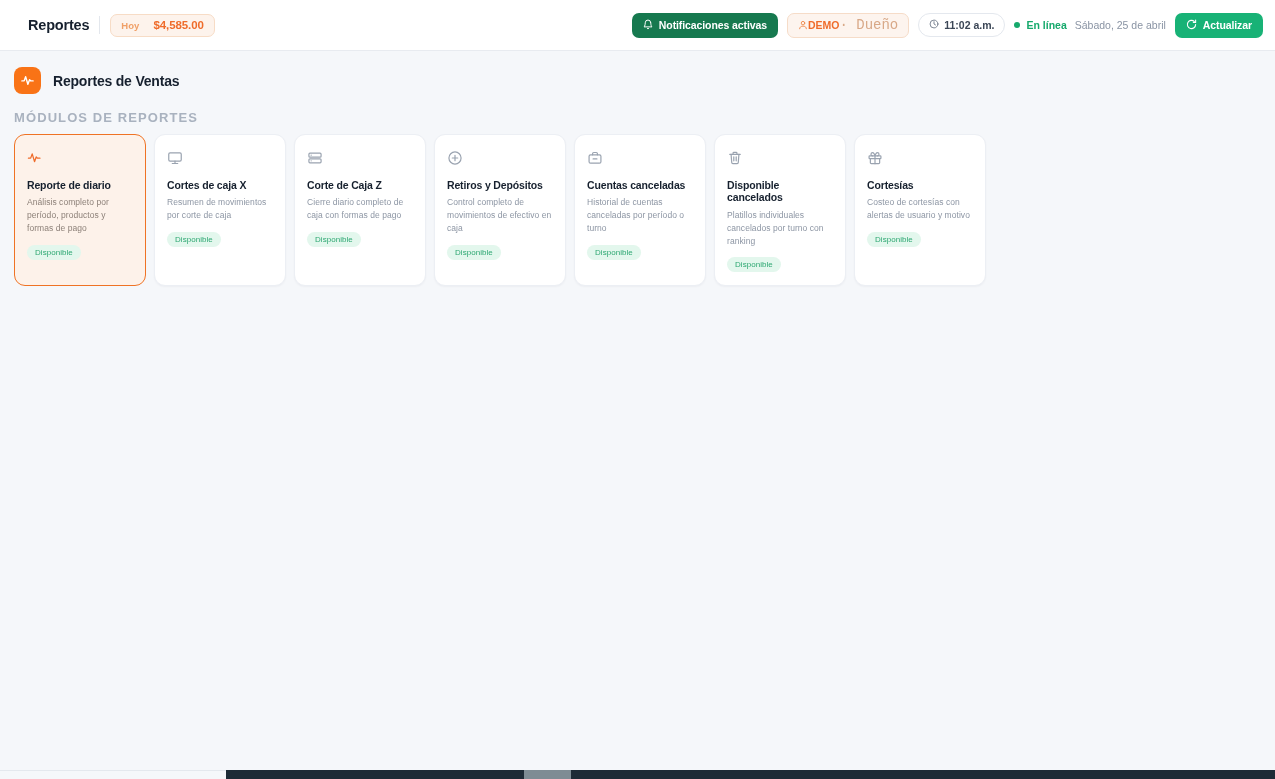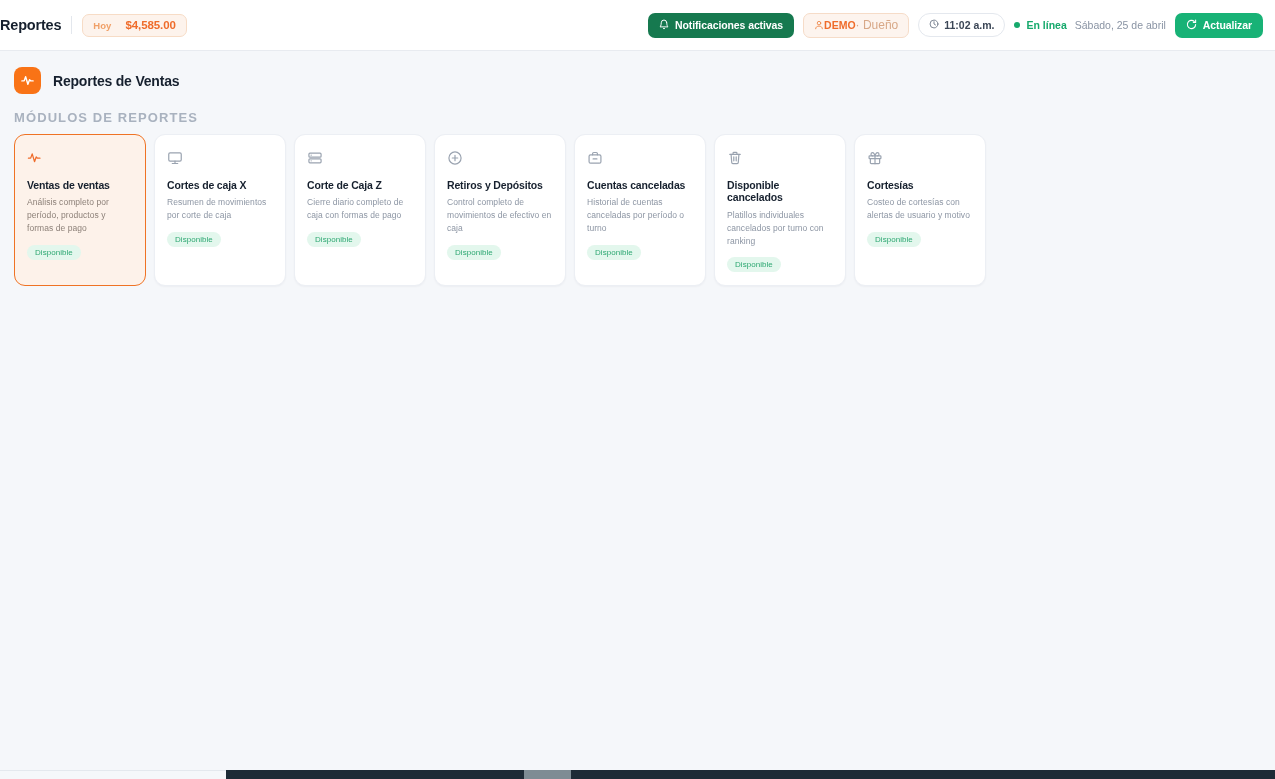--- a/index.html
+++ b/index.html
@@ -17,21 +17,21 @@
     -webkit-font-smoothing: antialiased;
   }
 
   
   .topbar {
     height: 51px;
     background: #ffffff;
     border-bottom: 1px solid #e8ebf0;
     display: flex;
     align-items: center;
-    padding: 0 12px 0 0;
+    padding: 0 12px 0 28px;
     position: relative;
   }
 
   .topbar-left {
     display: flex;
     align-items: center;
     gap: 10px;
   }
 
   .brand-title {
@@ -102,22 +102,23 @@
     border-radius: 7px;
     height: 25px;
     padding: 0 10px;
   }
   .chip-user .uname {
     font-size: 10.5px;
     color: #ef6c2b;
     font-weight: bold;
   }
   .chip-user .urole {
-    font-size: 12px;
+    font-size: 14px;
     color: #d8a887;
+    font-family: Liberation Mono, monospace;
   }
 
   .chip-clock {
     display: inline-flex;
     align-items: center;
     gap: 5px;
     background: #ffffff;
     border: 1px solid #e4e8ee;
     border-radius: 13px;
     height: 24px;
@@ -376,21 +377,21 @@
   <div class="section-label">MÓDULOS DE REPORTES</div>
 
   <div class="cards">
 
     <div class="card selected">
       <span class="card-icon">
         <svg width="16" height="16" viewBox="0 0 20 20" fill="none" stroke="currentColor" stroke-width="1.6" stroke-linecap="round" stroke-linejoin="round">
           <path d="M1.8 10.2h2.8l1.9-5.4 2.9 9.8 2.1-5.9 1.6 1.5h3.1"></path>
         </svg>
       </span>
-      <div class="card-title">Ventas de ventas</div>
+      <div class="card-title">Reporte de diario</div>
       <div class="card-desc">Análisis completo por período, productos y formas de pago</div>
       <span class="badge">Disponible</span>
     </div>
 
     <div class="card">
       <span class="card-icon">
         <svg width="16" height="16" viewBox="0 0 20 20" fill="none" stroke="currentColor" stroke-width="1.5" stroke-linecap="round" stroke-linejoin="round">
           <rect x="2.2" y="3.6" width="15.6" height="10.2" rx="1.6"></rect>
           <path d="M10 13.8v3.1M6.6 16.9h6.8"></path>
         </svg>

